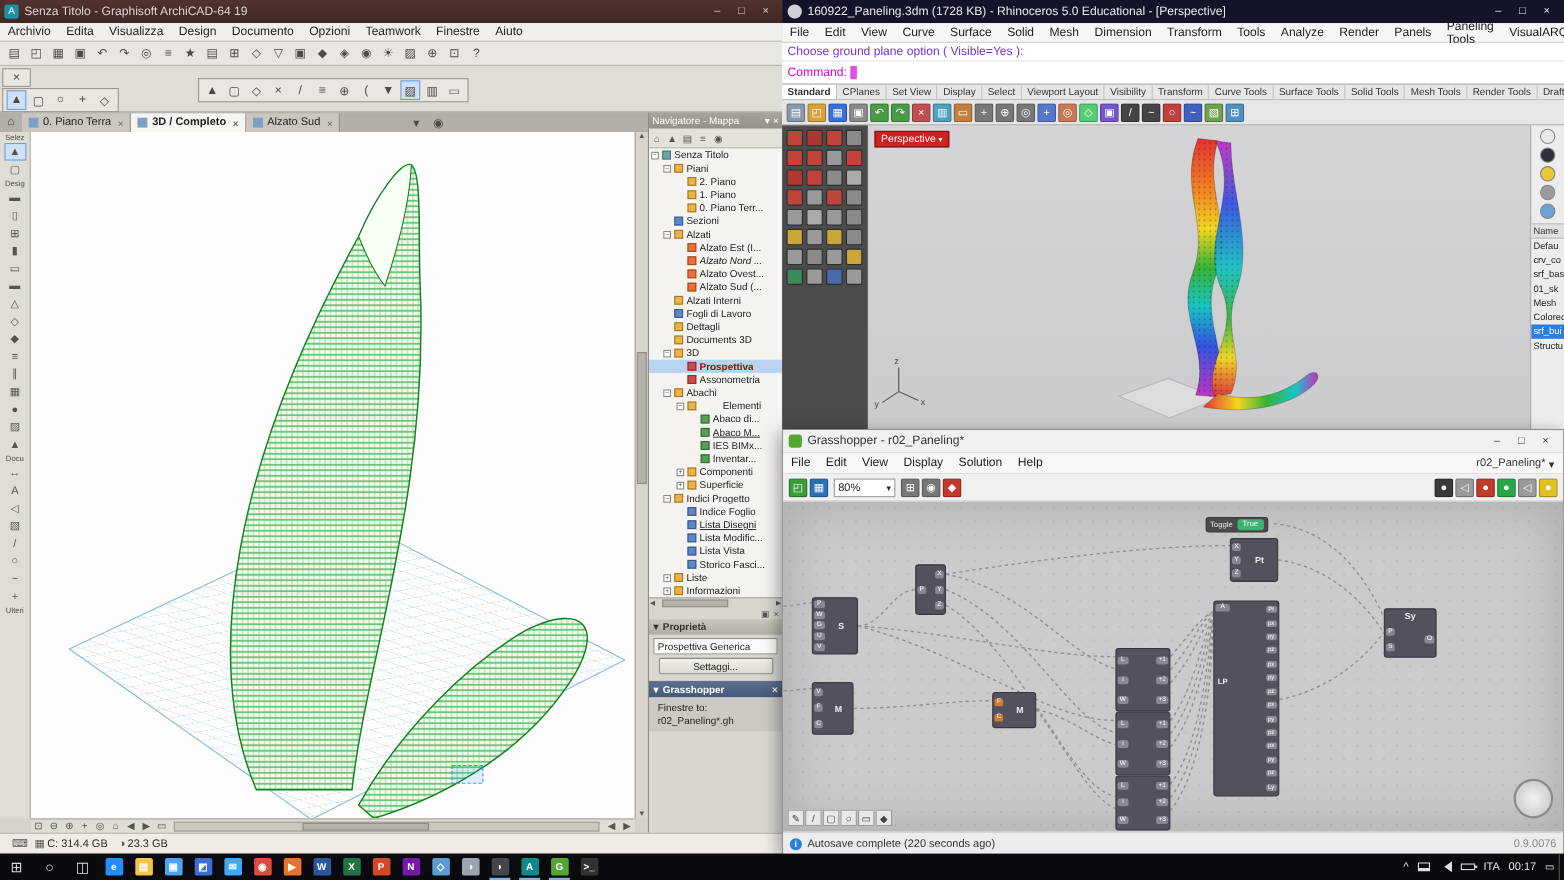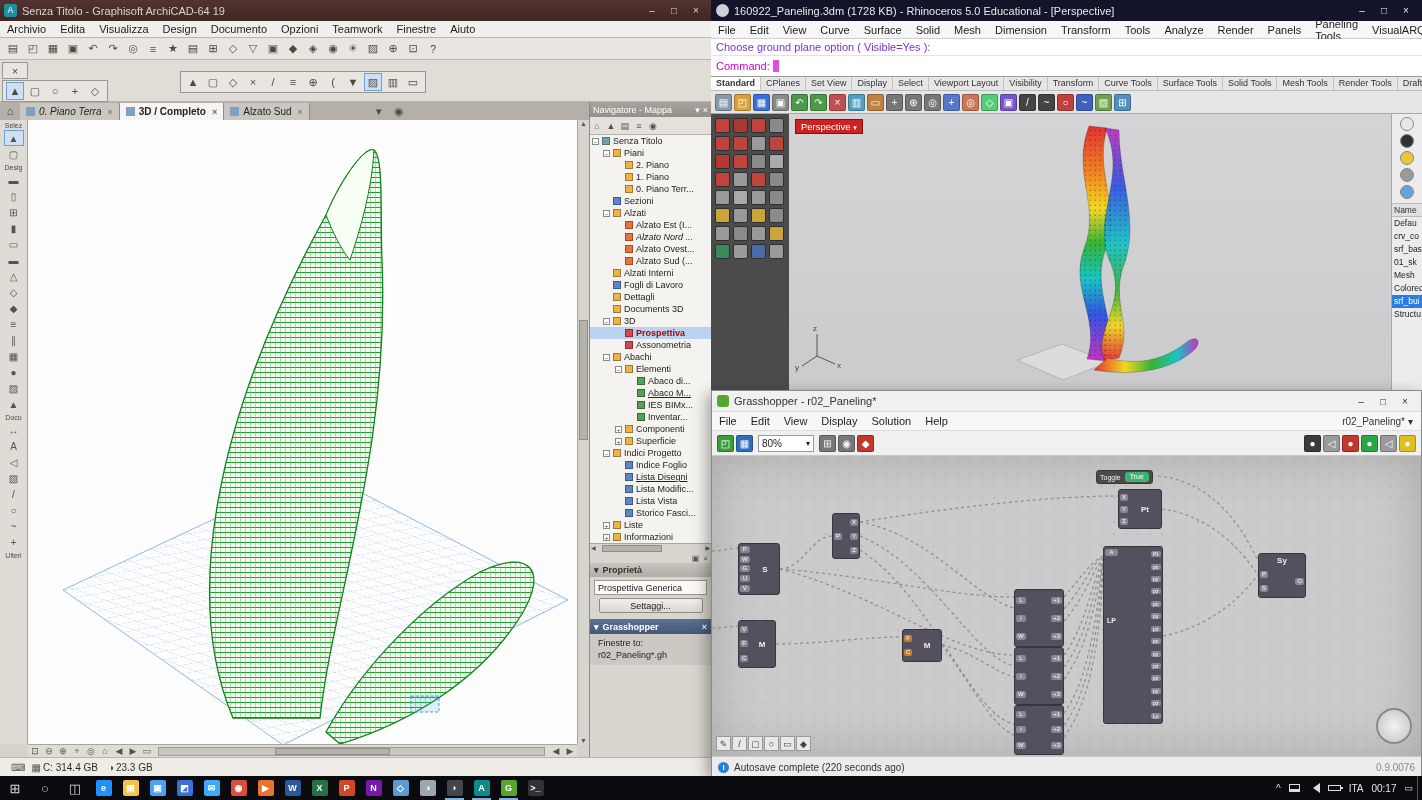--- a/index.html
+++ b/index.html
@@ -201,21 +201,21 @@
           <span class="ticon">▭</span>
         </div>
   </div>
 
   <div class="ac-tabbar">
     <span class="ticon">⌂</span>
     <span style="display:flex;">
 
         <span class="ac-tab">
           <span class="tab-ico"></span>
-          <span style="overflow:hidden;text-overflow:ellipsis;font-style:italic;">0. Piano Terra</span>
+          <span style="overflow:hidden;text-overflow:ellipsis;">0. Piano Terra</span>
           <span class="tab-x">×</span>
         </span>
 
         <span class="ac-tab" data-active="true">
           <span class="tab-ico"></span>
           <span style="overflow:hidden;text-overflow:ellipsis;">3D / Completo</span>
           <span class="tab-x">×</span>
         </span>
 
         <span class="ac-tab">
@@ -462,21 +462,21 @@
 
         <div class="nav-row" data-depth="1">
           <span class="exp">−</span>
           <span class="nico" data-type="folder"></span>
           <span style="overflow:hidden;">Abachi</span>
         </div>
 
         <div class="nav-row" data-depth="2">
           <span class="exp">−</span>
           <span class="nico" data-type="folder"></span>
-          <span style="overflow:hidden;">Elementi</span>
+          <span style="overflow:hidden;margin-left:21px;">Elementi</span>
         </div>
 
         <div class="nav-row" data-depth="3">
           <span class="exp"></span>
           <span class="nico" data-type="schedule"></span>
           <span style="overflow:hidden;">Abaco di...</span>
         </div>
 
         <div class="nav-row" data-depth="3">
           <span class="exp"></span>

